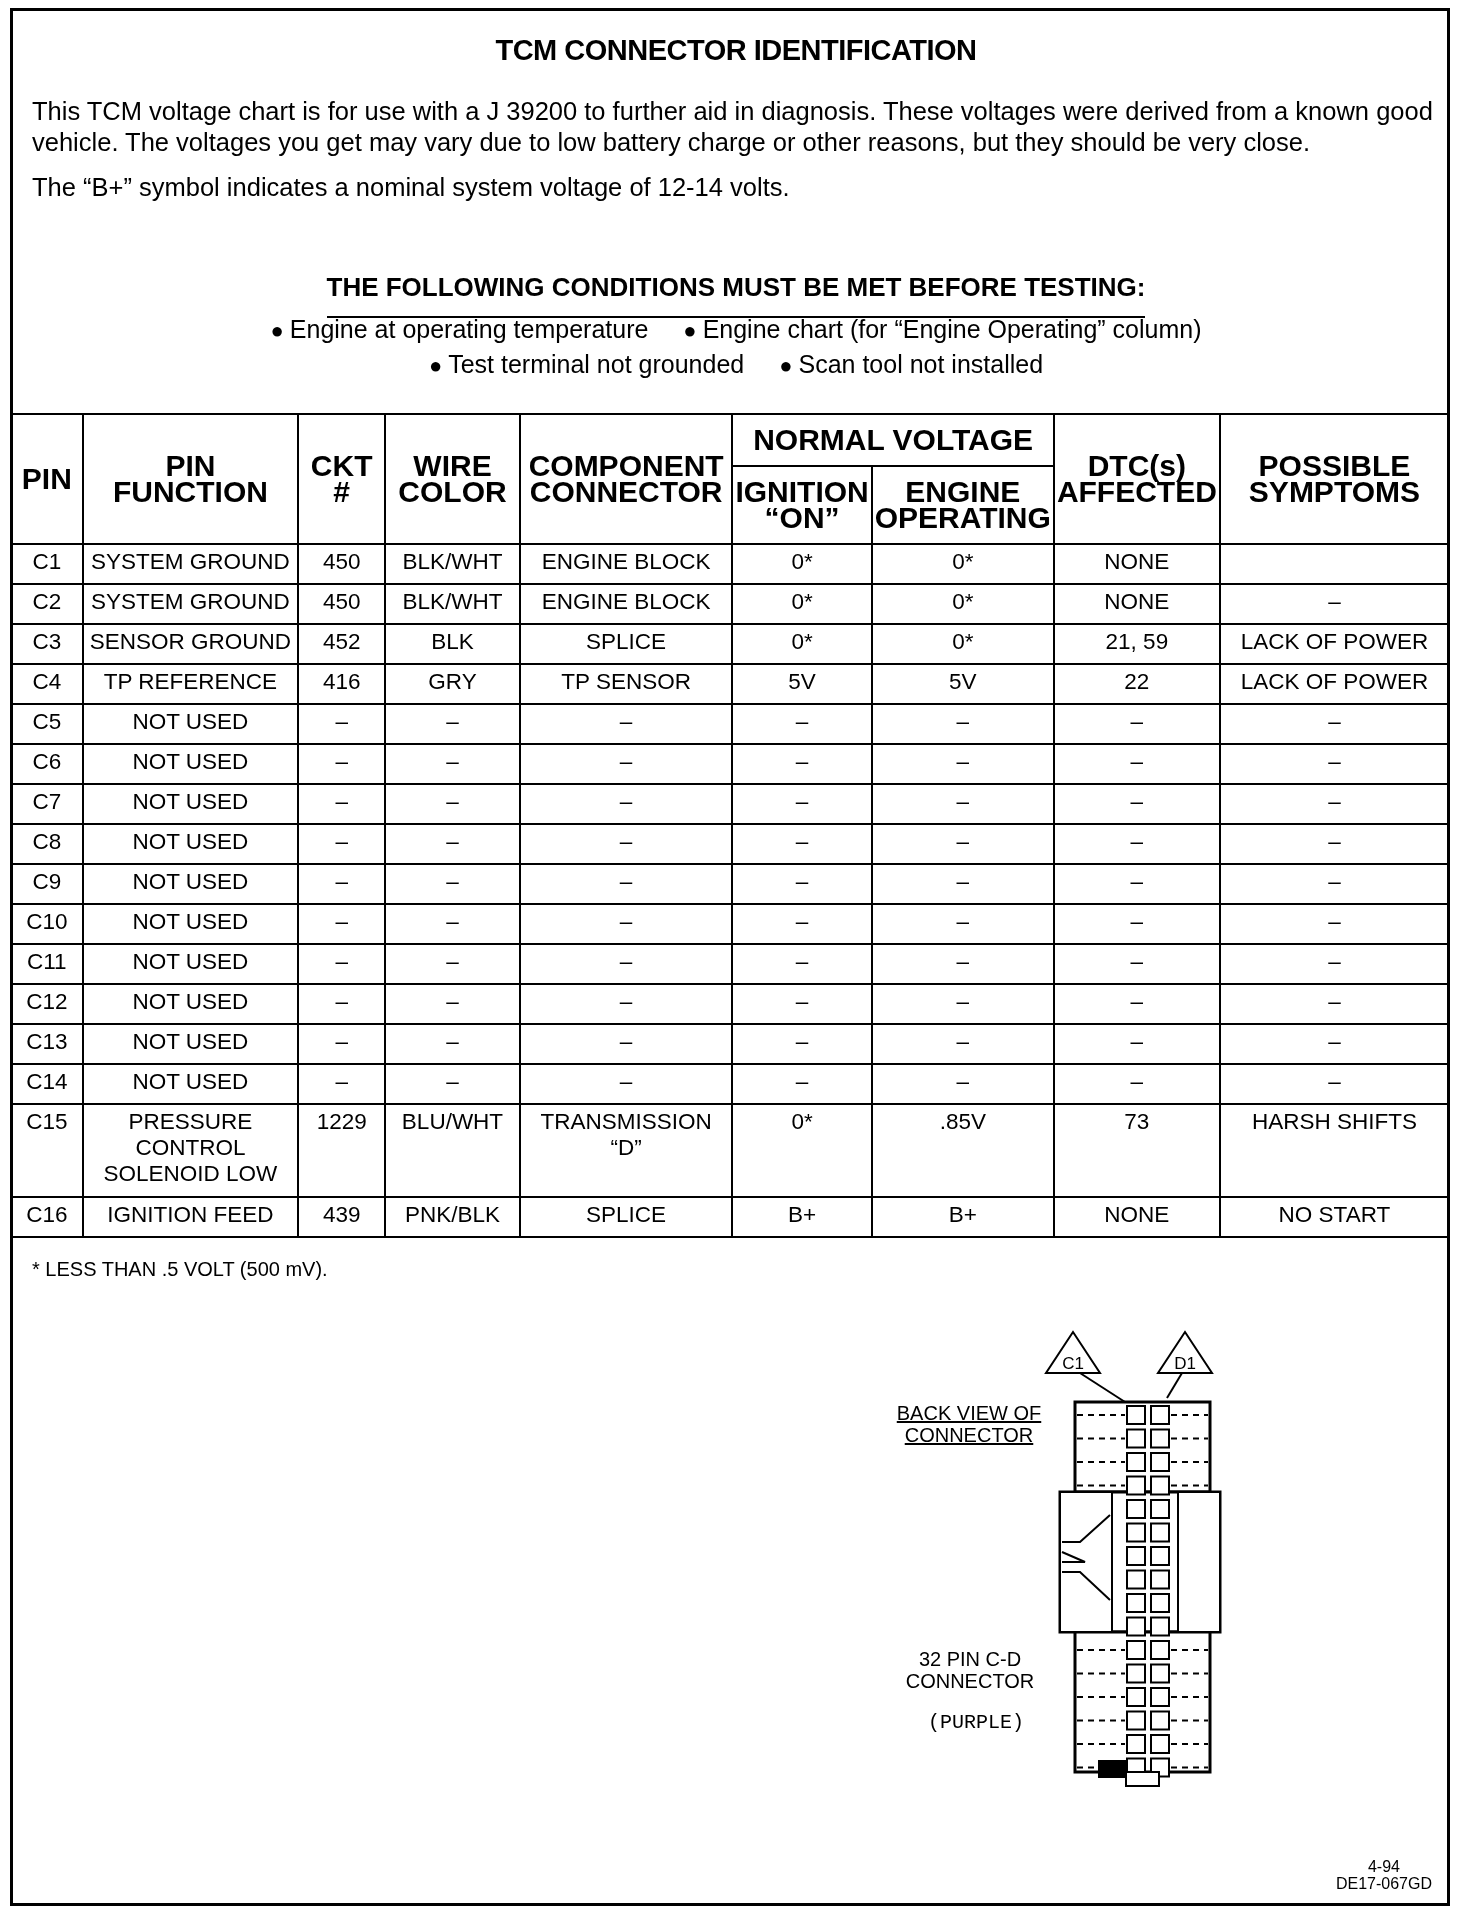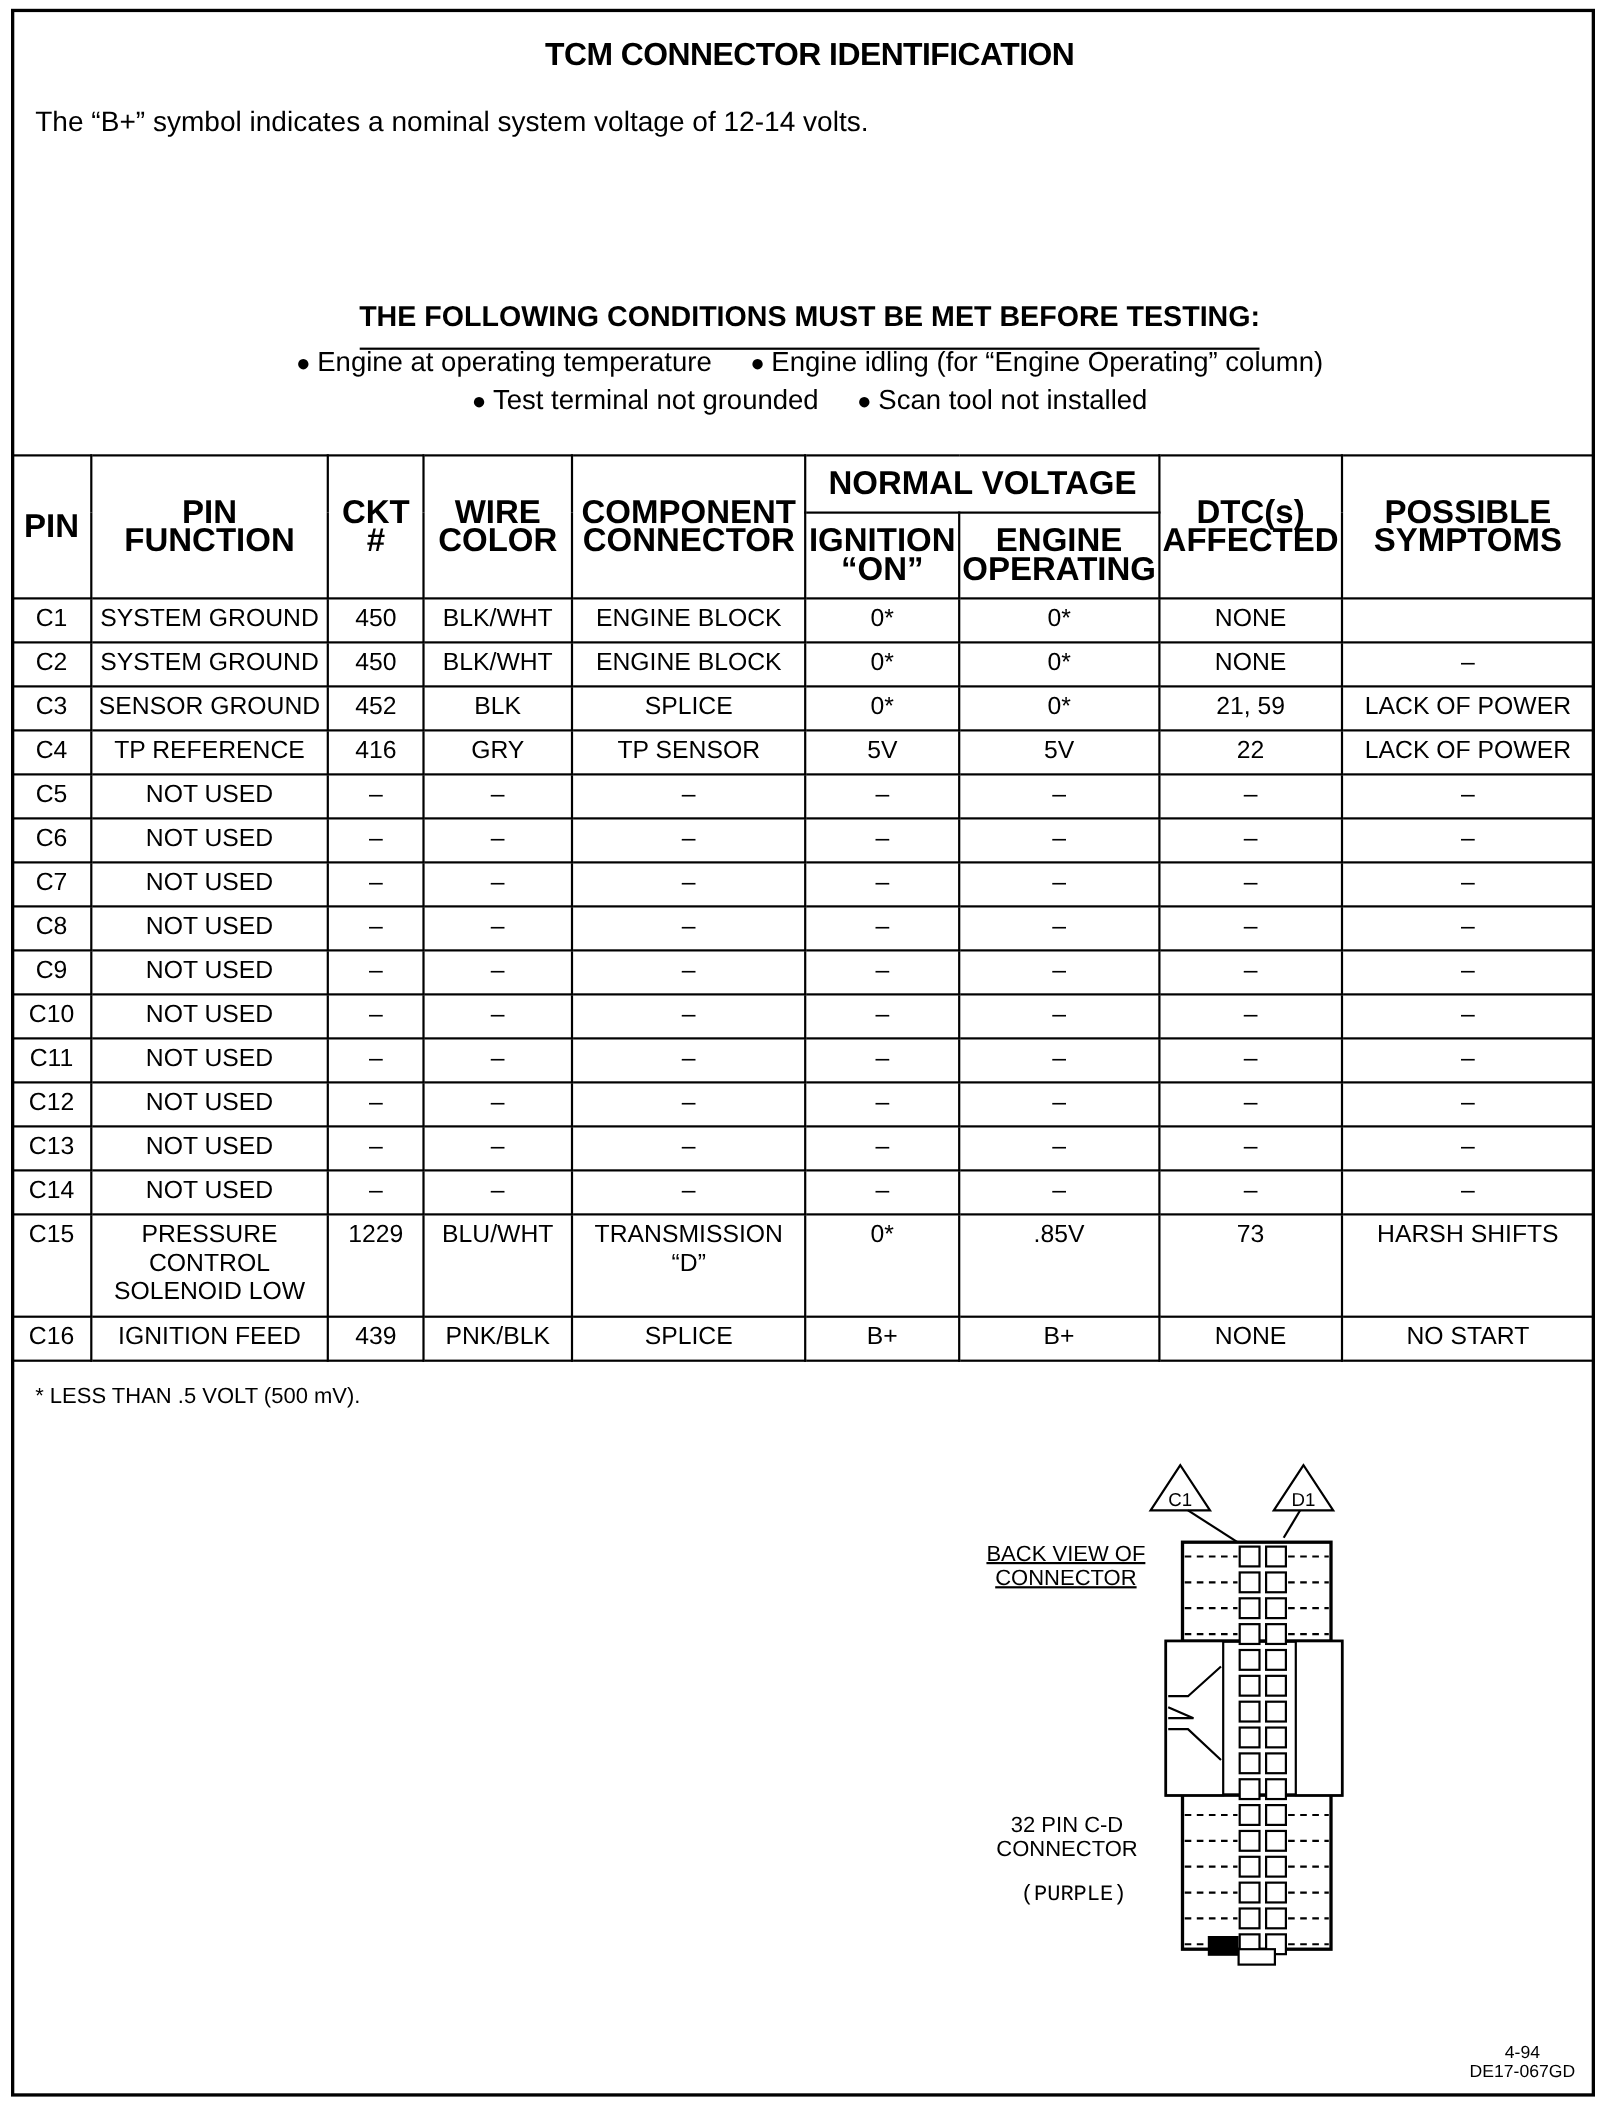--- a/index.html
+++ b/index.html
@@ -24,28 +24,29 @@
   .doc-id { position: absolute; right: 40px; top: 1858px; text-align: center; font-size: 16px; line-height: 17px; }
 </style>
 </head>
 <body>
 
 <div class="frame"></div>
 
 <div class="title">TCM CONNECTOR IDENTIFICATION</div>
 
 <div class="intro">
+  <p>This TCM voltage chart is for use with a J 39200 to further aid in diagnosis. These voltages were derived from a known good vehicle. The voltages you get may vary due to low battery charge or other reasons, but they should be very close.</p>
   <p>The “B+” symbol indicates a nominal system voltage of 12-14 volts.</p>
 </div>
 
 <div class="cond-title"><span>THE FOLLOWING CONDITIONS MUST BE MET BEFORE TESTING:</span></div>
 
 <div class="cond-line" style="top:315px;">
   <span class="item"><span class="bullet">●</span><span>Engine at operating temperature</span></span>
-  <span class="item"><span class="bullet">●</span><span>Engine idling (for “Engine Operating” column)</span></span>
+  <span class="item"><span class="bullet">●</span><span>Engine chart (for “Engine Operating” column)</span></span>
 </div>
 <div class="cond-line" style="top:350px;">
   <span class="item"><span class="bullet">●</span><span>Test terminal not grounded</span></span>
   <span class="item"><span class="bullet">●</span><span>Scan tool not installed</span></span>
 </div>
 
 <table class="pins">
   <colgroup>
     <col style="width:75px">
       <col style="width:227px">

